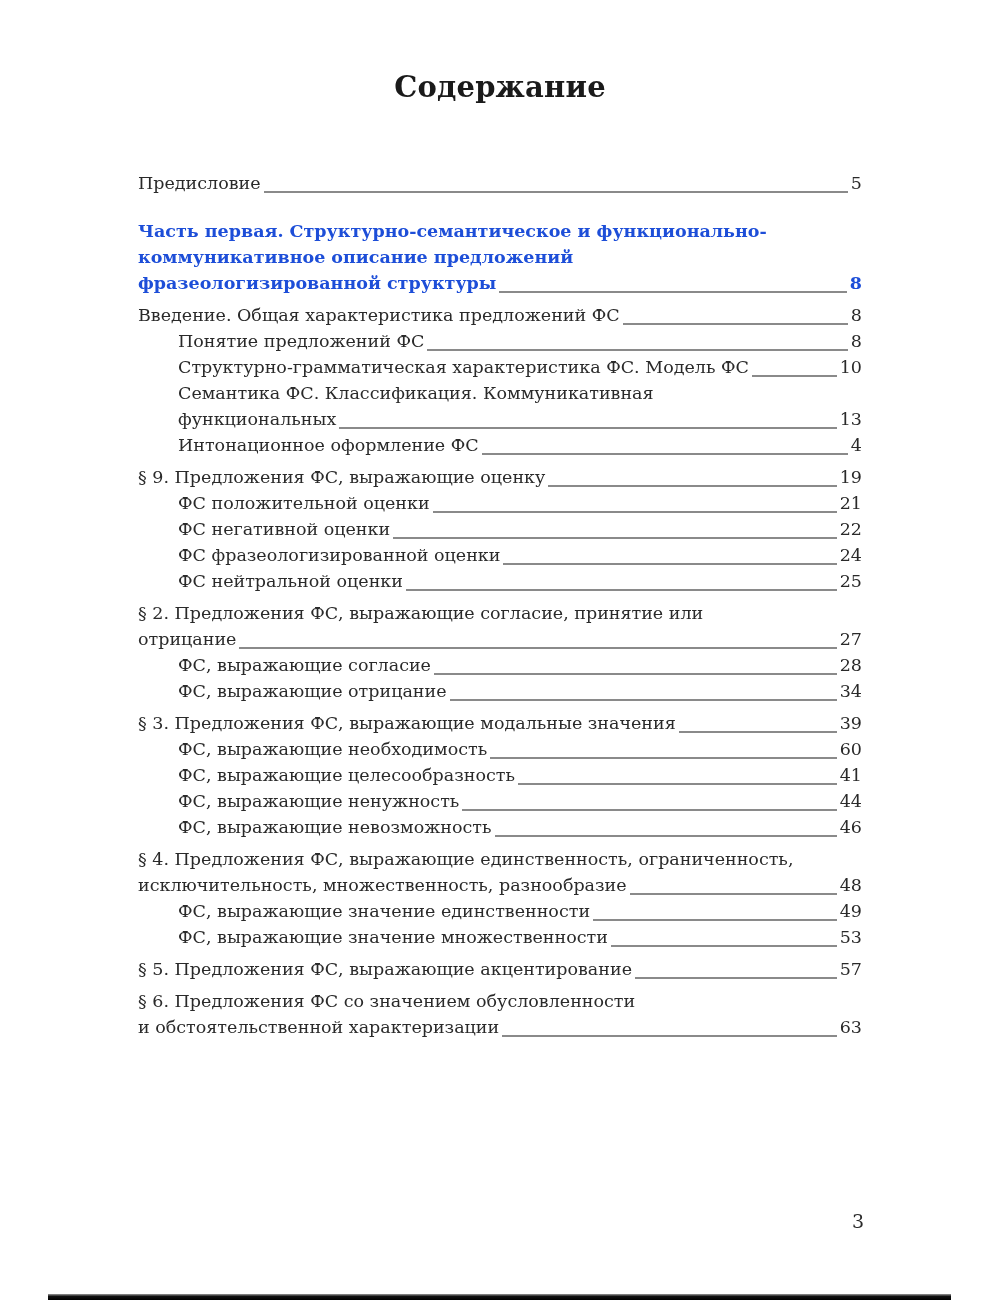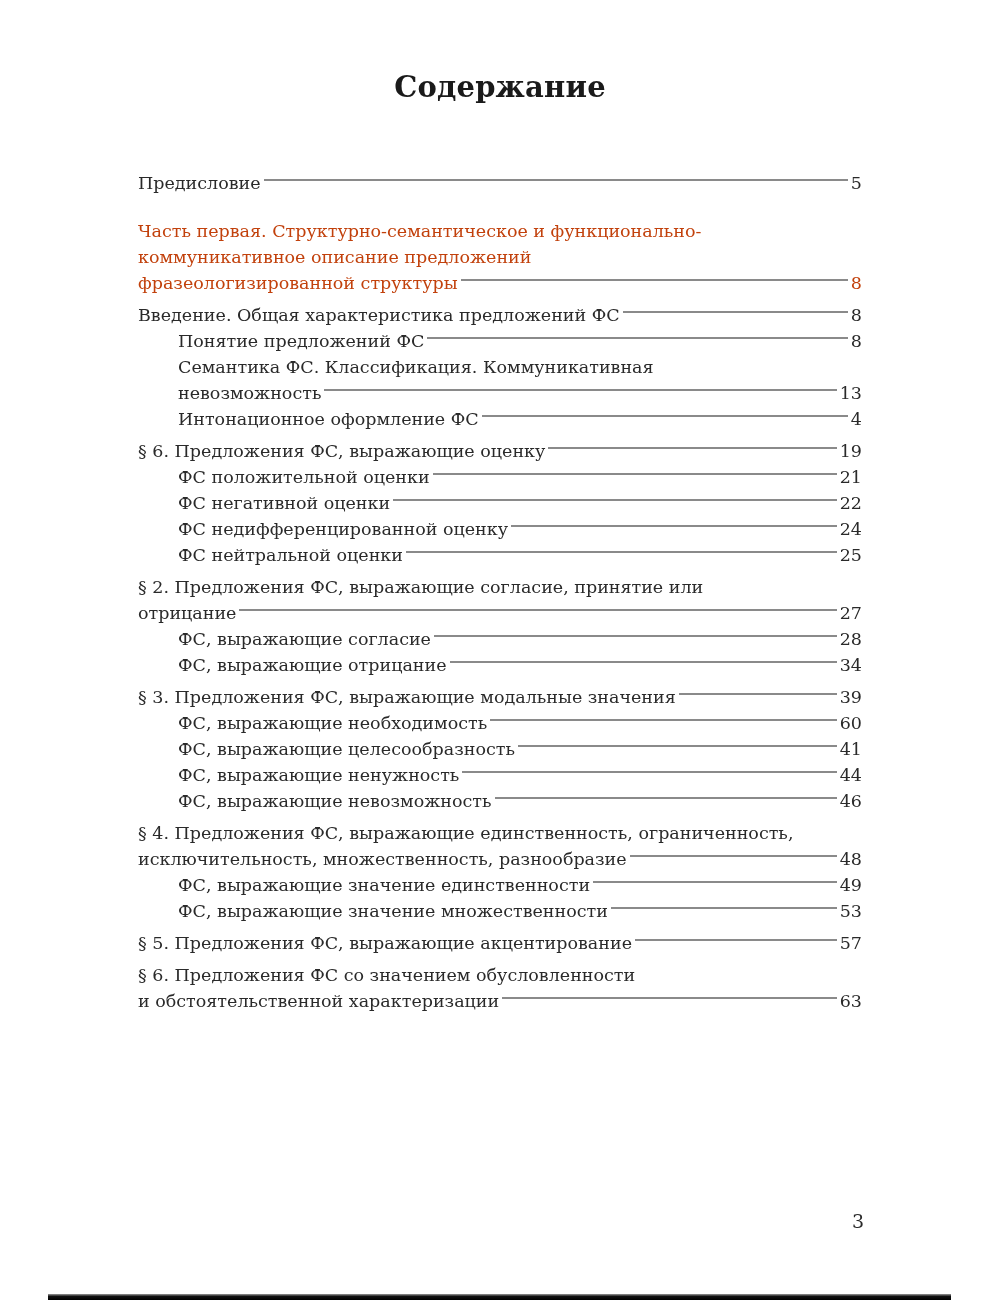--- a/index.html
+++ b/index.html
@@ -2,23 +2,23 @@
 <html><head>
 <meta charset="utf-8">
 <style>
   html, body { margin: 0; padding: 0; background: #ffffff; }
   body { width: 1000px; height: 1300px; position: relative; overflow: hidden;
          font-family: "DejaVu Serif", "Liberation Serif", serif; color: #2a2a2a; }
   .title { position: absolute; top: 70px; left: 0; width: 1000px; text-align: center;
            font-size: 29px; font-weight: bold; color: #1a1a1a; letter-spacing: 0.2px; }
   .toc { position: absolute; left: 138px; width: 724px; top: 170px; }
   .entry { position: relative; font-size: 17.5px; line-height: 26px; }
-  .entry.bold { font-weight: normal; color: #c2410c; }
+  .entry.bold { font-weight: bold; color: #1d4ed8; }
   .entry.sub { padding-left: 40px; }
-  .line { display: flex; align-items: center; white-space: nowrap; }
+  .line { display: flex; align-items: flex-end; white-space: nowrap; }
   .line .txt { flex: 0 0 auto; }
   .line .leader { flex: 1 1 auto; border-bottom: 2px solid #8a8a8a; margin: 0 3px 0 3px; height: 0; transform: translateY(-3px); }
   .line .pg { flex: 0 0 auto; text-align: right; }
   .gap-s { height: 6px; }
   .gap-l { height: 22px; }
   .page-num { position: absolute; top: 1210px; left: 842px; width: 22px; text-align: right;
               font-size: 19px; color: #2a2a2a; }
   .bottom-bar { position: absolute; left: 48px; width: 903px; top: 1294px; height: 6px;
                 background: linear-gradient(#9a9a9a, #111 40%, #000); }
 </style>
@@ -64,62 +64,69 @@
   </div>
   <div class="entry sub">
     <div class="line">
       <span class="txt">Понятие предложений ФС</span>
       <span class="leader"></span>
       <span class="pg">8</span>
     </div>
   </div>
   <div class="entry sub">
     <div class="line">
+      <span class="txt">Структурно-грамматическая характеристика ФС. Модель ФС</span>
+      <span class="leader"></span>
+      <span class="pg">10</span>
+    </div>
+  </div>
+  <div class="entry sub">
+    <div class="line">
         <span class="txt">Семантика ФС. Классификация. Коммуникативная</span>
       </div>
     <div class="line">
-      <span class="txt">невозможность</span>
+      <span class="txt">функциональных</span>
       <span class="leader"></span>
       <span class="pg">13</span>
     </div>
   </div>
   <div class="entry sub">
     <div class="line">
       <span class="txt">Интонационное оформление ФС</span>
       <span class="leader"></span>
       <span class="pg">4</span>
     </div>
   </div>
 
   <div class="gap-s"></div>
 
   <div class="entry">
     <div class="line">
-      <span class="txt">§ 6. Предложения ФС, выражающие оценку</span>
+      <span class="txt">§ 9. Предложения ФС, выражающие оценку</span>
       <span class="leader"></span>
       <span class="pg">19</span>
     </div>
   </div>
   <div class="entry sub">
       <div class="line">
     <span class="txt">ФС положительной оценки</span>
     <span class="leader"></span>
     <span class="pg">21</span>
   </div>
     </div>
   <div class="entry sub">
       <div class="line">
     <span class="txt">ФС негативной оценки</span>
     <span class="leader"></span>
     <span class="pg">22</span>
   </div>
     </div>
   <div class="entry sub">
       <div class="line">
-    <span class="txt">ФС недифференцированной оценку</span>
+    <span class="txt">ФС фразеологизированной оценки</span>
     <span class="leader"></span>
     <span class="pg">24</span>
   </div>
     </div>
   <div class="entry sub">
       <div class="line">
     <span class="txt">ФС нейтральной оценки</span>
     <span class="leader"></span>
     <span class="pg">25</span>
   </div>

